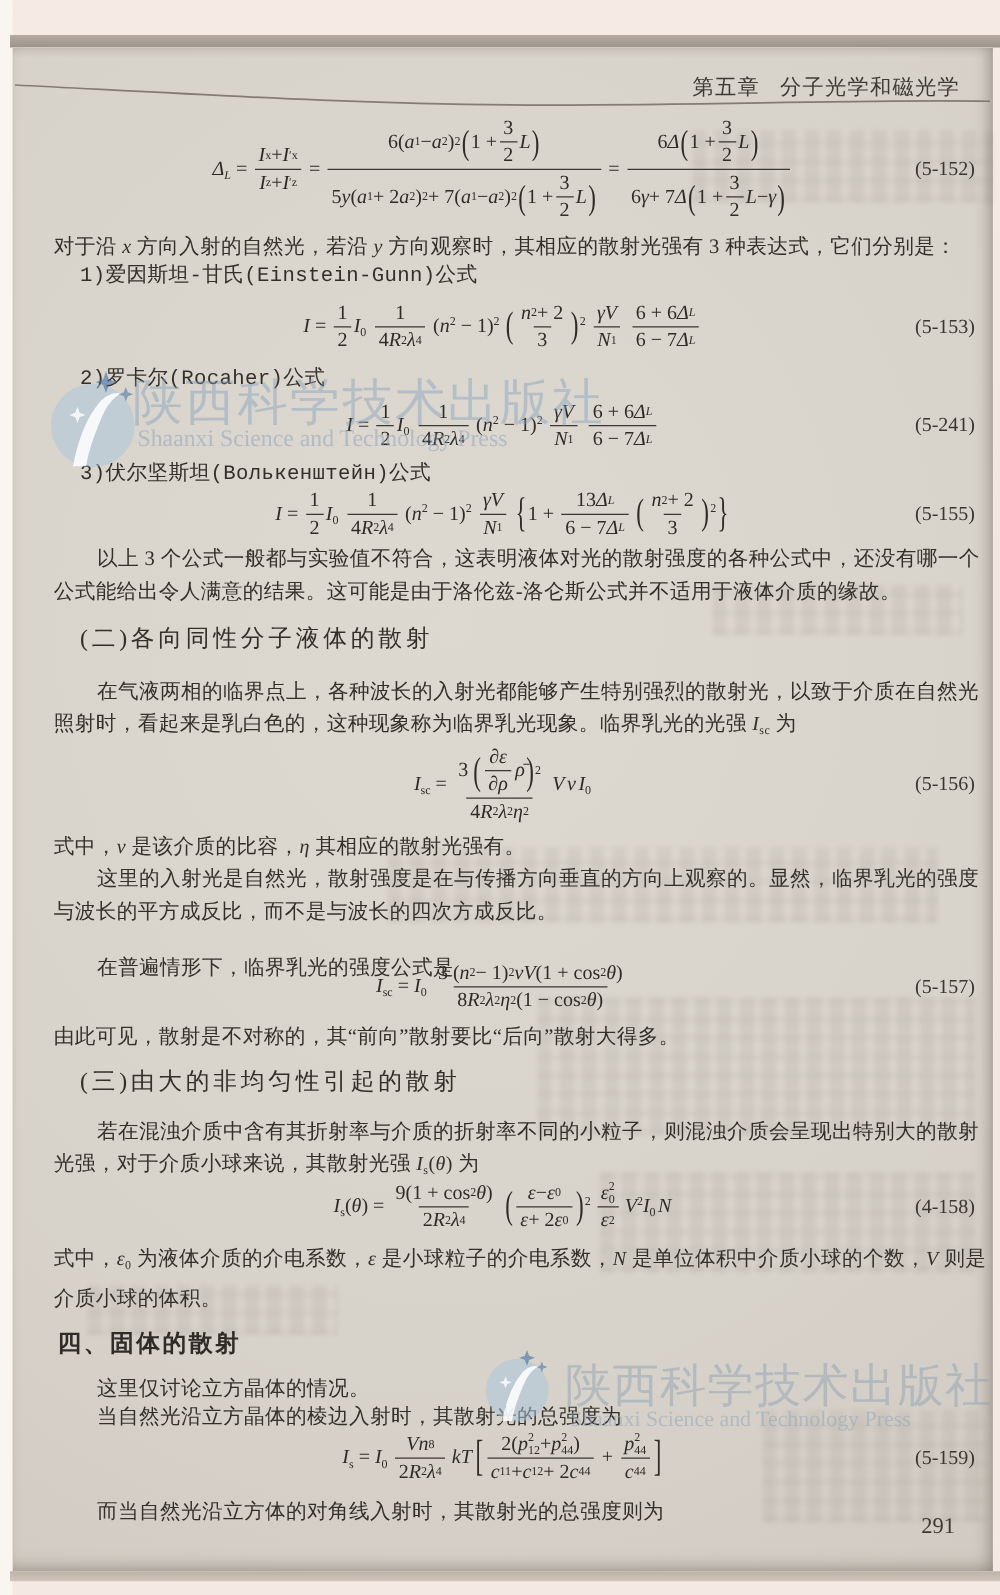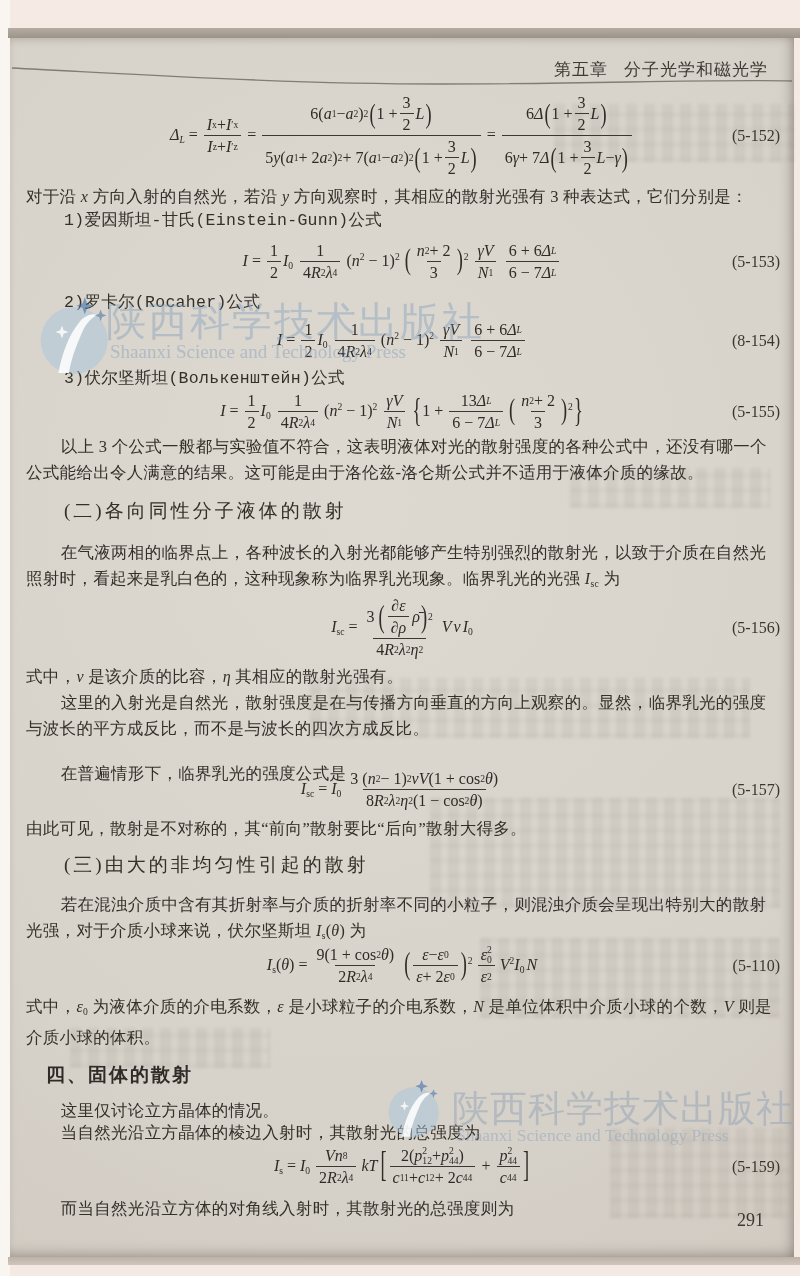--- a/index.html
+++ b/index.html
@@ -17,21 +17,21 @@
         box-shadow:inset -9px 0 12px -6px rgba(96,86,74,.40),
                    inset 0 -10px 12px -6px rgba(96,86,74,.35),
                    inset 0 6px 8px -5px rgba(96,86,74,.22);}
   
   .header{position:absolute;top:20px;right:26px;z-index:4;font-size:17px;color:#3e3a34;
           letter-spacing:1px;white-space:nowrap;}
   .header .chap{margin-right:16px;}
   .rule{position:absolute;top:0;left:0;z-index:4;}
   
   #content{position:absolute;inset:0;z-index:3;}
-  .para{position:absolute;left:16px;width:754px;font-size:16.5px;line-height:26px;
+  .para{position:absolute;left:33px;width:754px;font-size:16.5px;line-height:26px;
         color:#33302a;letter-spacing:.3px;}
   .para.indent{text-indent:2.1em;}
   .para.li{left:54px;width:716px;font-family:Liberation Mono, monospace;}
   .rt{data:none;}
   .imath{font-family:"Liberation Serif","DejaVu Serif",serif;font-size:16px;white-space:nowrap;}
   .h2k{position:absolute;left:54px;font-size:19px;letter-spacing:3px;color:#332f29;
        font-weight:500;}
   .h1k{position:absolute;left:36px;font-size:19px;letter-spacing:2px;color:#2f2c27;
        font-family:Liberation Mono, monospace;font-weight:bold;}
   
@@ -314,21 +314,21 @@
                 <span class="mt">6 + 6</span>
                 <span class="mi">Δ</span>
                 <span class="msub mi">L</span>
               </span>
               <span class="fd">
                 <span class="mt">6 − 7</span>
                 <span class="mi">Δ</span>
                 <span class="msub mi">L</span>
               </span>
             </span></span>
-          <span class="eqnum">(8-154)</span>
+          <span class="eqnum">(5-241)</span>
         </div>
         <div class="para li" style="top: 328px;"><span class="rt">3)伏尔坚斯坦(Волькенштейн)公式</span></div>
         <div class="eqrow" style="height: 48px; top: 350px;">
           <span class="eqbody" style="font-size: 16px;"><span class="mi">I</span><span class="mt"> = </span><span class="frac">
               <span class="fn">
                 <span class="mt">1</span>
               </span>
               <span class="fd">
                 <span class="mt">2</span>
               </span>
@@ -437,21 +437,21 @@
                 <span class="mt"> (1 − cos</span>
                 <span class="msup">2</span>
                 <span class="mi">θ</span>
                 <span class="mt">)</span>
               </span>
             </span></span>
           <span class="eqnum">(5-157)</span>
         </div>
         <div class="para" style="top: 778px;"><span class="rt">由此可见，散射是不对称的，其“前向”散射要比“后向”散射大得多。</span></div>
         <div class="h2k" style="top: 814px;">(三)由大的非均匀性引起的散射</div>
-        <div class="para indent" style="top: 854px;"><span class="rt">若在混浊介质中含有其折射率与介质的折射率不同的小粒子，则混浊介质会呈现出特别大的散射光强，对于介质小球来说，伏尔坚斯坦 </span><span class="imath"><span class="mi">I</span><span class="msub">s</span><span class="mt">(</span><span class="mi">θ</span><span class="mt">)</span></span><span class="rt"> 为</span></div>
+        <div class="para indent" style="top: 854px;"><span class="rt">若在混浊介质中含有其折射率与介质的折射率不同的小粒子，则混浊介质会呈现出特别大的散射光强，对于介质小球来说，其散射光强 </span><span class="imath"><span class="mi">I</span><span class="msub">s</span><span class="mt">(</span><span class="mi">θ</span><span class="mt">)</span></span><span class="rt"> 为</span></div>
         <div class="eqrow" style="height: 48px; top: 904px;">
           <span class="eqbody" style="font-size: 16px;"><span class="mi">I</span><span class="msub">s</span><span class="mt">(</span><span class="mi">θ</span><span class="mt">) = </span><span class="frac">
               <span class="fn">
                 <span class="mt">9(1 + cos</span>
                 <span class="msup">2</span>
                 <span class="mi">θ</span>
                 <span class="mt">)</span>
               </span>
               <span class="fd">
                 <span class="mt">2</span>
@@ -479,21 +479,21 @@
                 <span class="ssk">
                   <span>2</span>
                   <span>0</span>
                 </span>
               </span>
               <span class="fd">
                 <span class="mi">ε</span>
                 <span class="msup">2</span>
               </span>
             </span><span class="gap" style="width: 3px;"></span><span class="mi">V</span><span class="msup">2</span><span class="mi">I</span><span class="msub">0</span><span class="gap" style="width: 2px;"></span><span class="mi">N</span></span>
-          <span class="eqnum">(5-110)</span>
+          <span class="eqnum">(4-158)</span>
         </div>
         <div class="para" style="top: 956px;"><span class="rt">式中，</span><span class="imath"><span class="mi">ε</span><span class="msub">0</span></span><span class="rt"> 为液体介质的介电系数，</span><span class="imath"><span class="mi">ε</span></span><span class="rt"> 是小球粒子的介电系数，</span><span class="imath"><span class="mi">N</span></span><span class="rt"> 是单位体积中介质小球的个数，</span><span class="imath"><span class="mi">V</span></span><span class="rt"> 则是介质小球的体积。</span></div>
         <div class="h1k" style="top: 1024px;">四、固体的散射</div>
         <div class="para indent" style="top: 1082px;"><span class="rt">当自然光沿立方晶体的棱边入射时，其散射光的总强度为</span></div>
         <div class="para indent" style="top: 1060px;"><span class="rt">这里仅讨论立方晶体的情况。</span></div>
         <div class="eqrow" style="height: 54px; top: 1102px;">
           <span class="eqbody" style="font-size: 16px;"><span class="mi">I</span><span class="msub">s</span><span class="mt"> = </span><span class="mi">I</span><span class="msub">0</span><span class="gap" style="width: 4px;"></span><span class="frac">
               <span class="fn">
                 <span class="mi">Vn</span>
                 <span class="msup">8</span>

